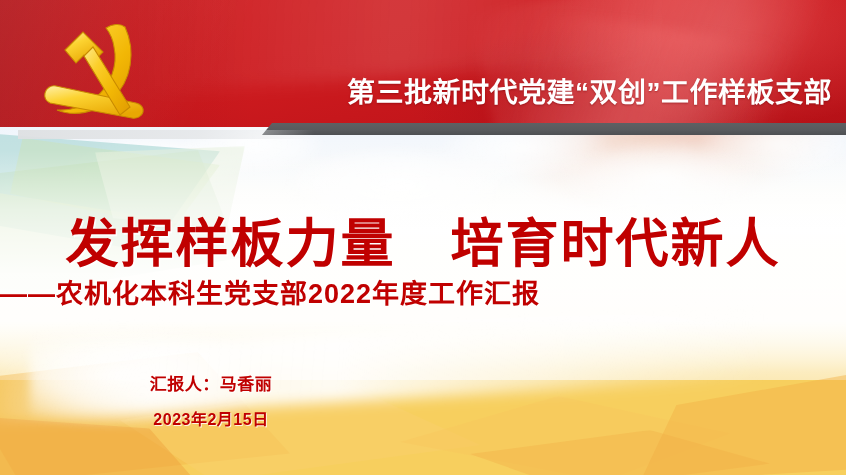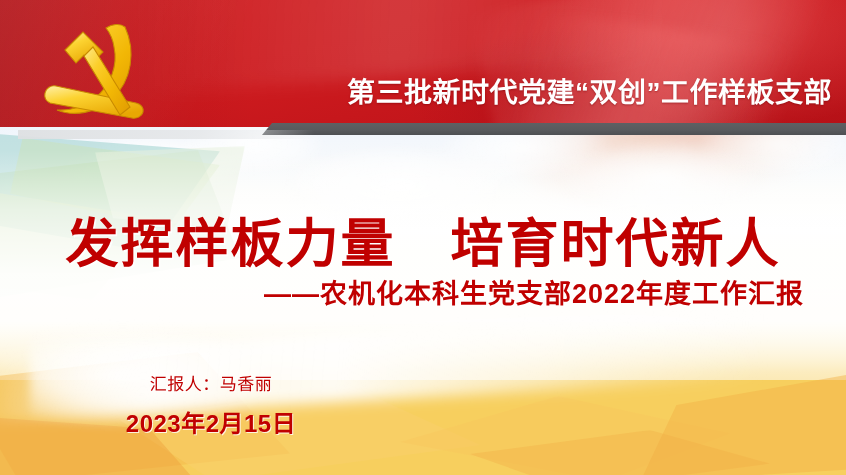--- a/index.html
+++ b/index.html
@@ -219,49 +219,48 @@
     font-weight: bold;
     letter-spacing: 2px;
     line-height: 1.12;
     white-space: nowrap;
     text-shadow: 1.5px 1.5px 0 rgba(255,255,255,.85), -0.5px -0.5px 0 rgba(255,255,255,.5);
     margin-top: 22px;
   }
   .title-sub {
     position: absolute;
     left: 0; right: 42px; top: 278px;
-    text-align: right;
     color: #c00000;
     font-size: 27px;
     font-weight: bold;
     letter-spacing: 1px;
     line-height: 1.2;
     white-space: nowrap;
     text-shadow: 1px 1px 0 rgba(255,255,255,.75);
   }
 
   
   .presenter {
     position: absolute;
     left: 0; right: 424px; top: 376px;
     text-align: center;
     color: #c00000;
     font-size: 17px;
-    font-weight: normal;
+    font-weight: bold;
     letter-spacing: .5px;
     line-height: 1;
     white-space: nowrap;
     text-shadow: 1px 1px 0 rgba(255,255,255,.8);
   }
   .presenter-date {
     position: absolute;
     left: 0; right: 424px; top: 412px;
     text-align: center;
     color: #c00000;
-    font-size: 24px;
+    font-size: 16px;
     font-weight: bold;
     letter-spacing: .5px;
     line-height: 1;
     white-space: nowrap;
     text-shadow: 1px 1px 0 rgba(255,255,255,.8);
   }
 </style>
 </head>
 <body>
 

